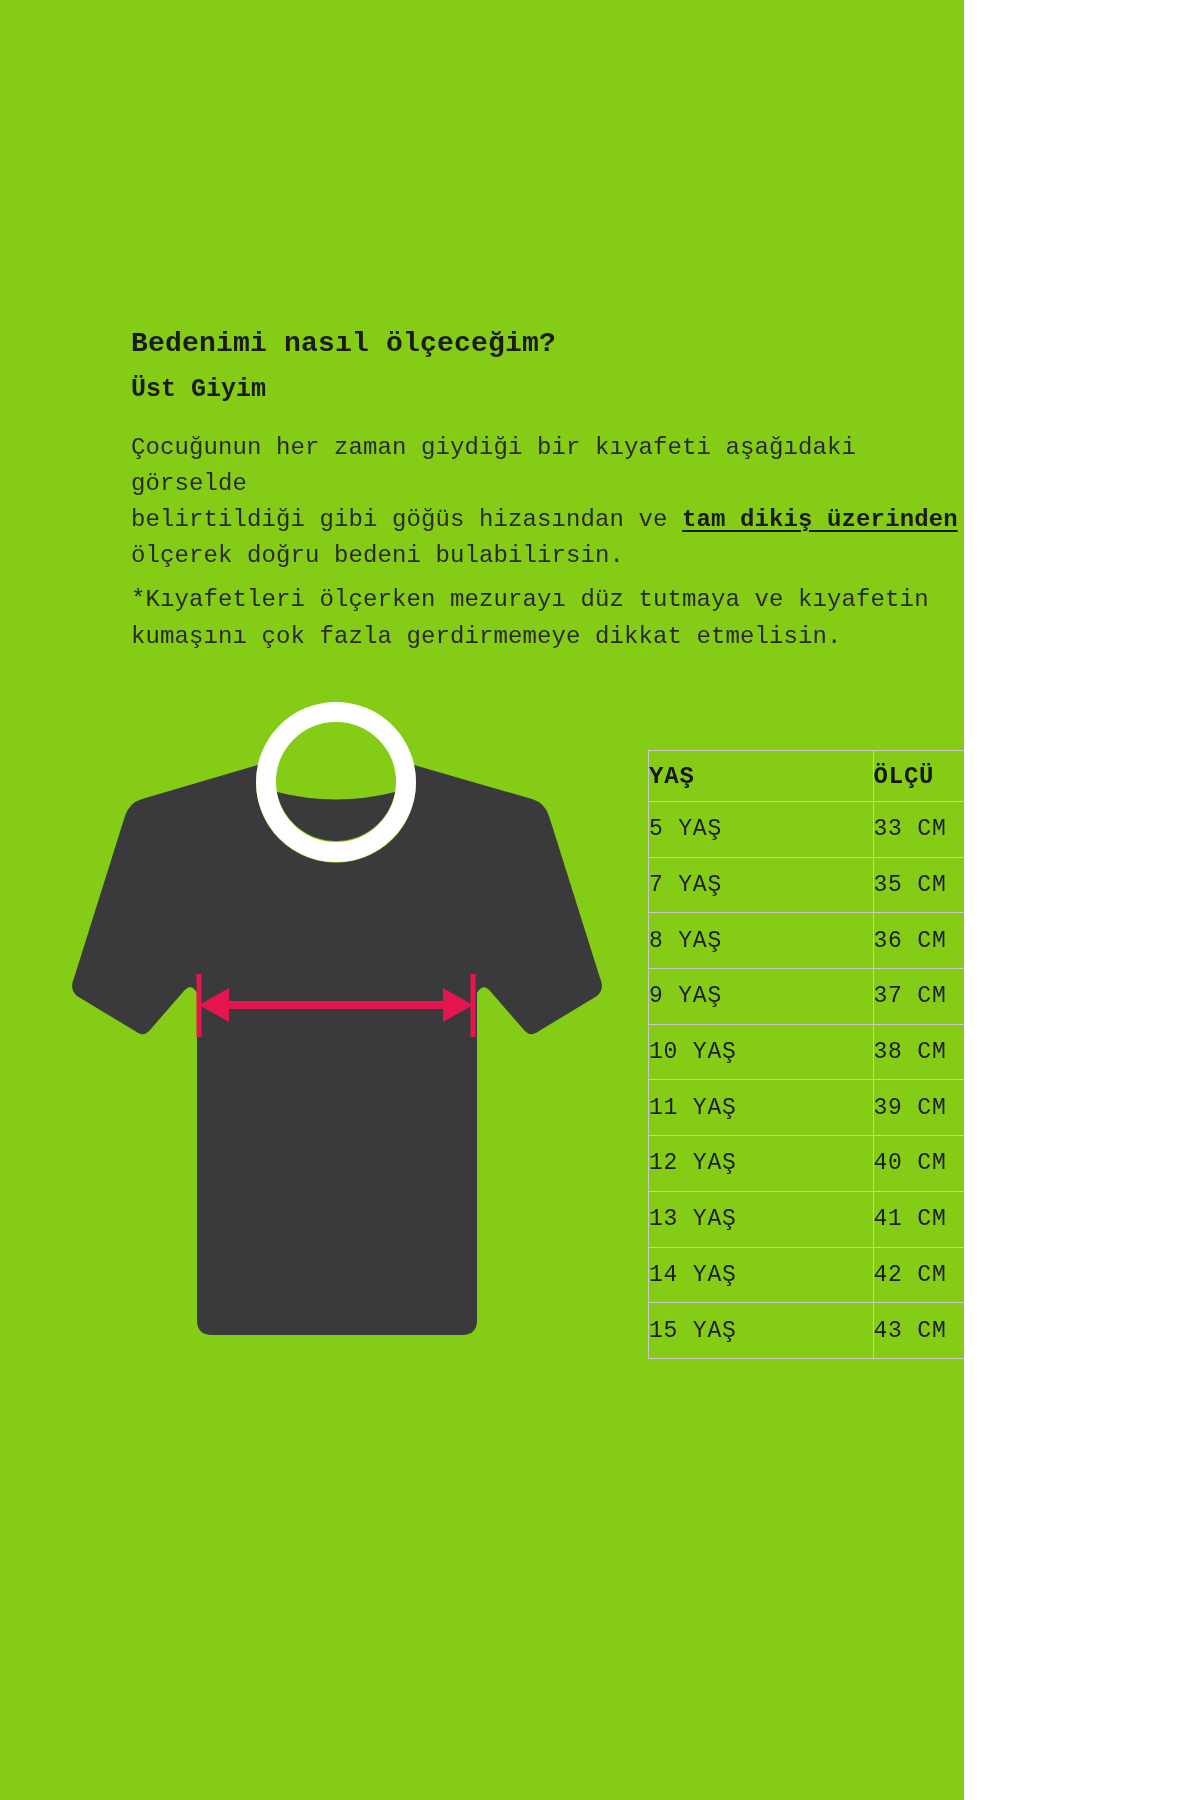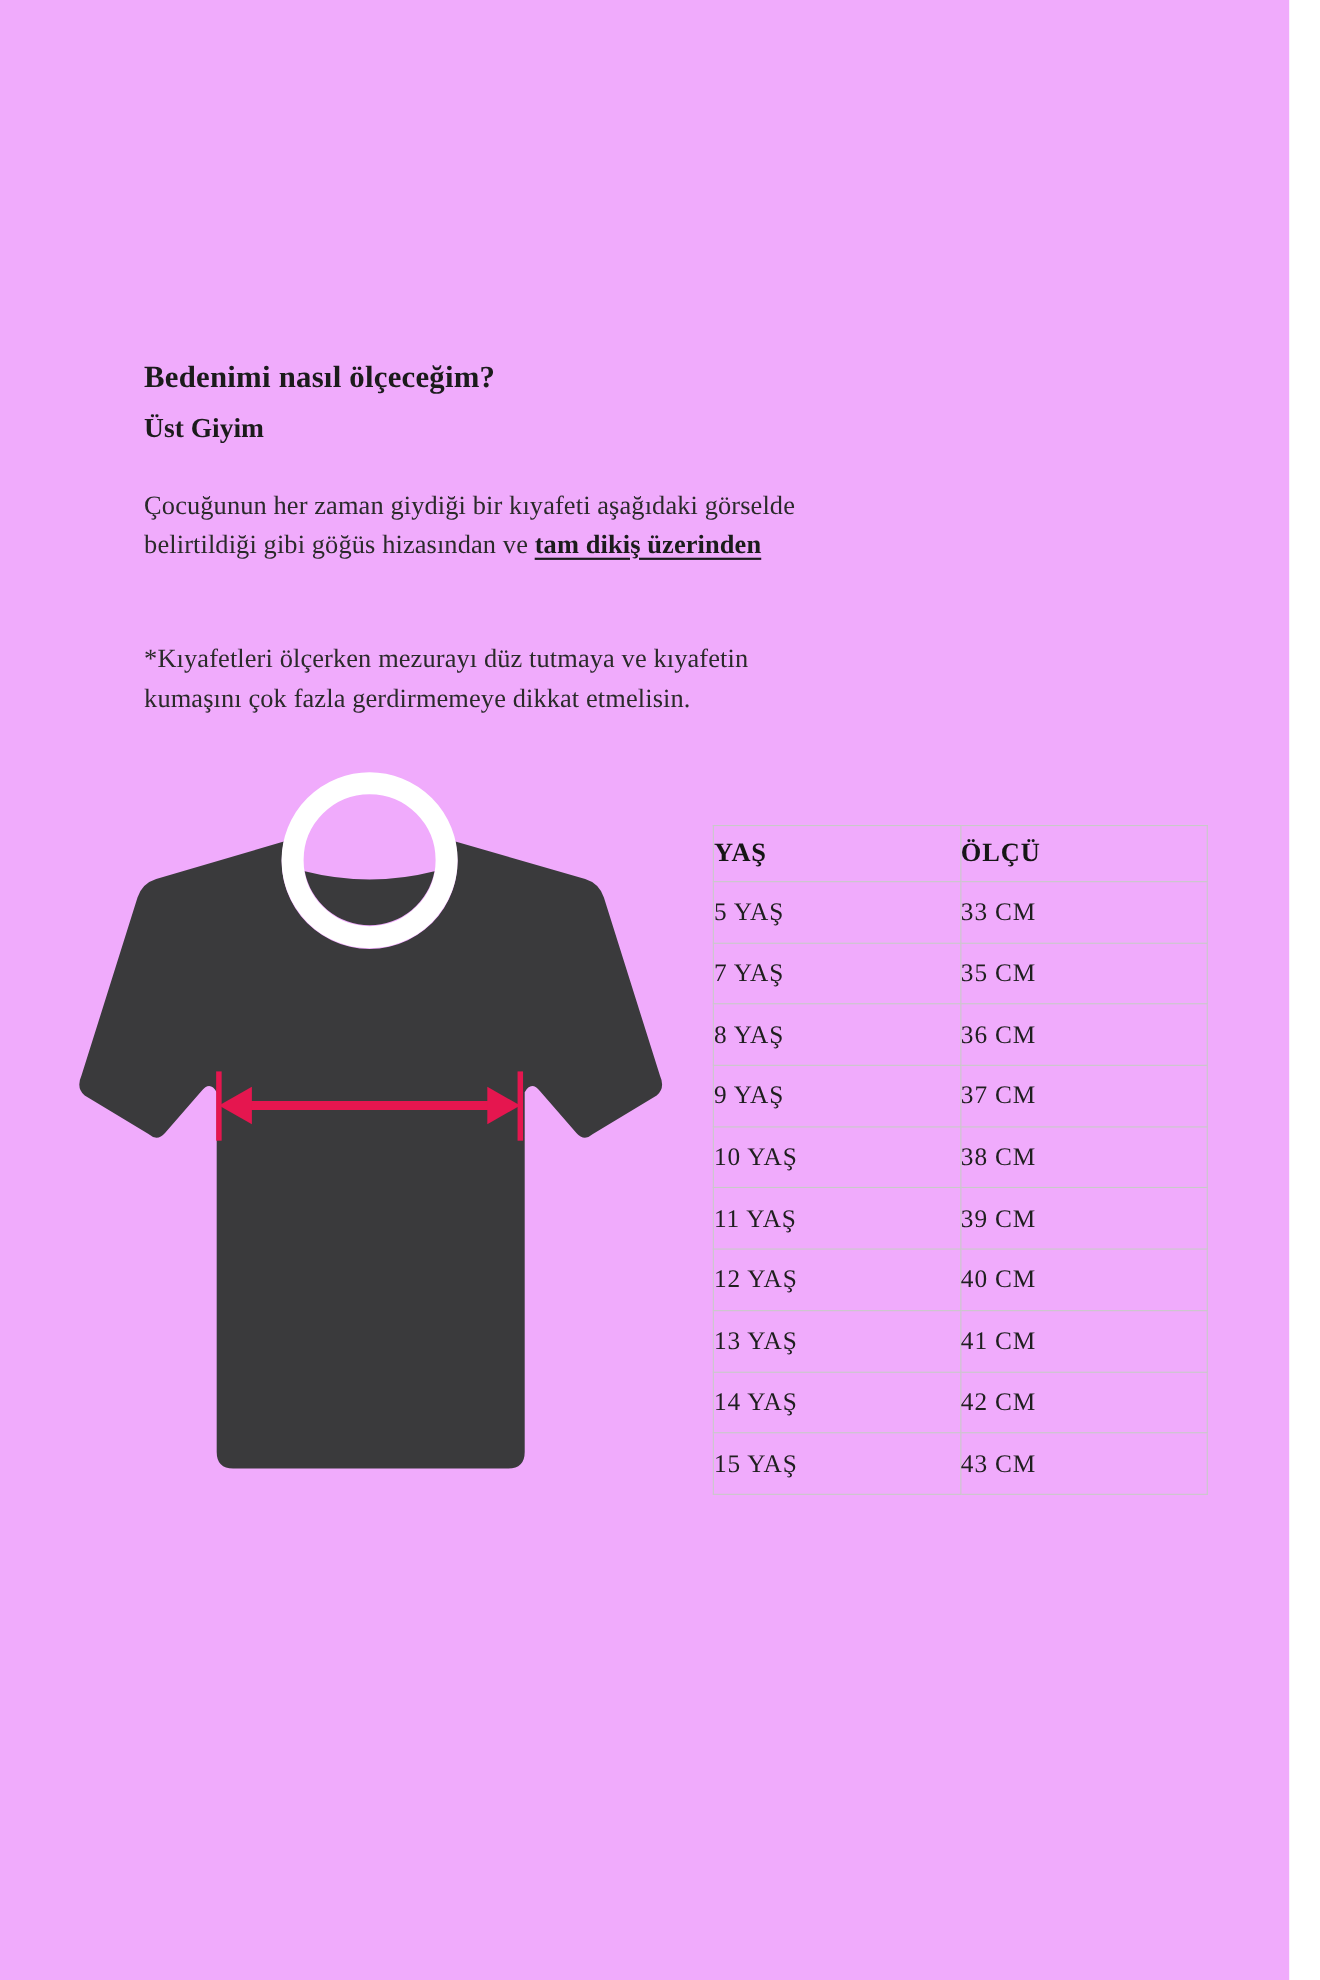--- a/index.html
+++ b/index.html
@@ -1,42 +1,42 @@
 <!DOCTYPE html>
 <html><head>
 <meta charset="utf-8">
 <style>
   html,body{margin:0;padding:0;background:#ffffff;}
   .page{
     position:relative;
-    width:1172px;
+    width:964px;
     height:1800px;
-    background:#f0abfc;
-    font-family:Liberation Serif, serif;
+    background:#84cc16;
+    font-family:Liberation Mono, monospace;
     color:#222222;
     overflow:hidden;
   }
   .title{
     position:absolute;
     left:131px; top:328px;
     font-size:28px; line-height:32px;
     font-weight:700;
     color:#1b1b1b;
     letter-spacing:0.2px;
   }
   .subheading{
     position:absolute;
     left:131px; top:376px;
     font-size:25px; line-height:28px;
     font-weight:700;
     color:#1b1b1b;
   }
   .intro{
     position:absolute;
-    left:131px; top:442px;
+    left:131px; top:430px;
     font-size:24px; line-height:36px;
     font-weight:400;
     color:#2a2a2a;
     letter-spacing:0.1px;
   }
   .intro .em{
     font-weight:700;
     color:#1b1b1b;
     text-decoration:underline;
     text-decoration-thickness:2px;
@@ -88,20 +88,21 @@
 
 <div class="page">
 
   <div class="title">Bedenimi nasıl ölçeceğim?</div>
 
   <div class="subheading">Üst Giyim</div>
 
   <div class="intro">
     <div>Çocuğunun her zaman giydiği bir kıyafeti aşağıdaki görselde</div>
     <div><span>belirtildiği gibi göğüs hizasından ve </span><span class="em">tam dikiş üzerinden</span></div>
+    <div>ölçerek doğru bedeni bulabilirsin.</div>
   </div>
 
   <div class="note">
     <div>*Kıyafetleri ölçerken mezurayı düz tutmaya ve kıyafetin</div>
     <div>kumaşını çok fazla gerdirmemeye dikkat etmelisin.</div>
   </div>
 
   <svg class="tshirt" viewBox="40 660 600 700" xmlns="http://www.w3.org/2000/svg" aria-hidden="true">
 
     <path d="M 258 765

